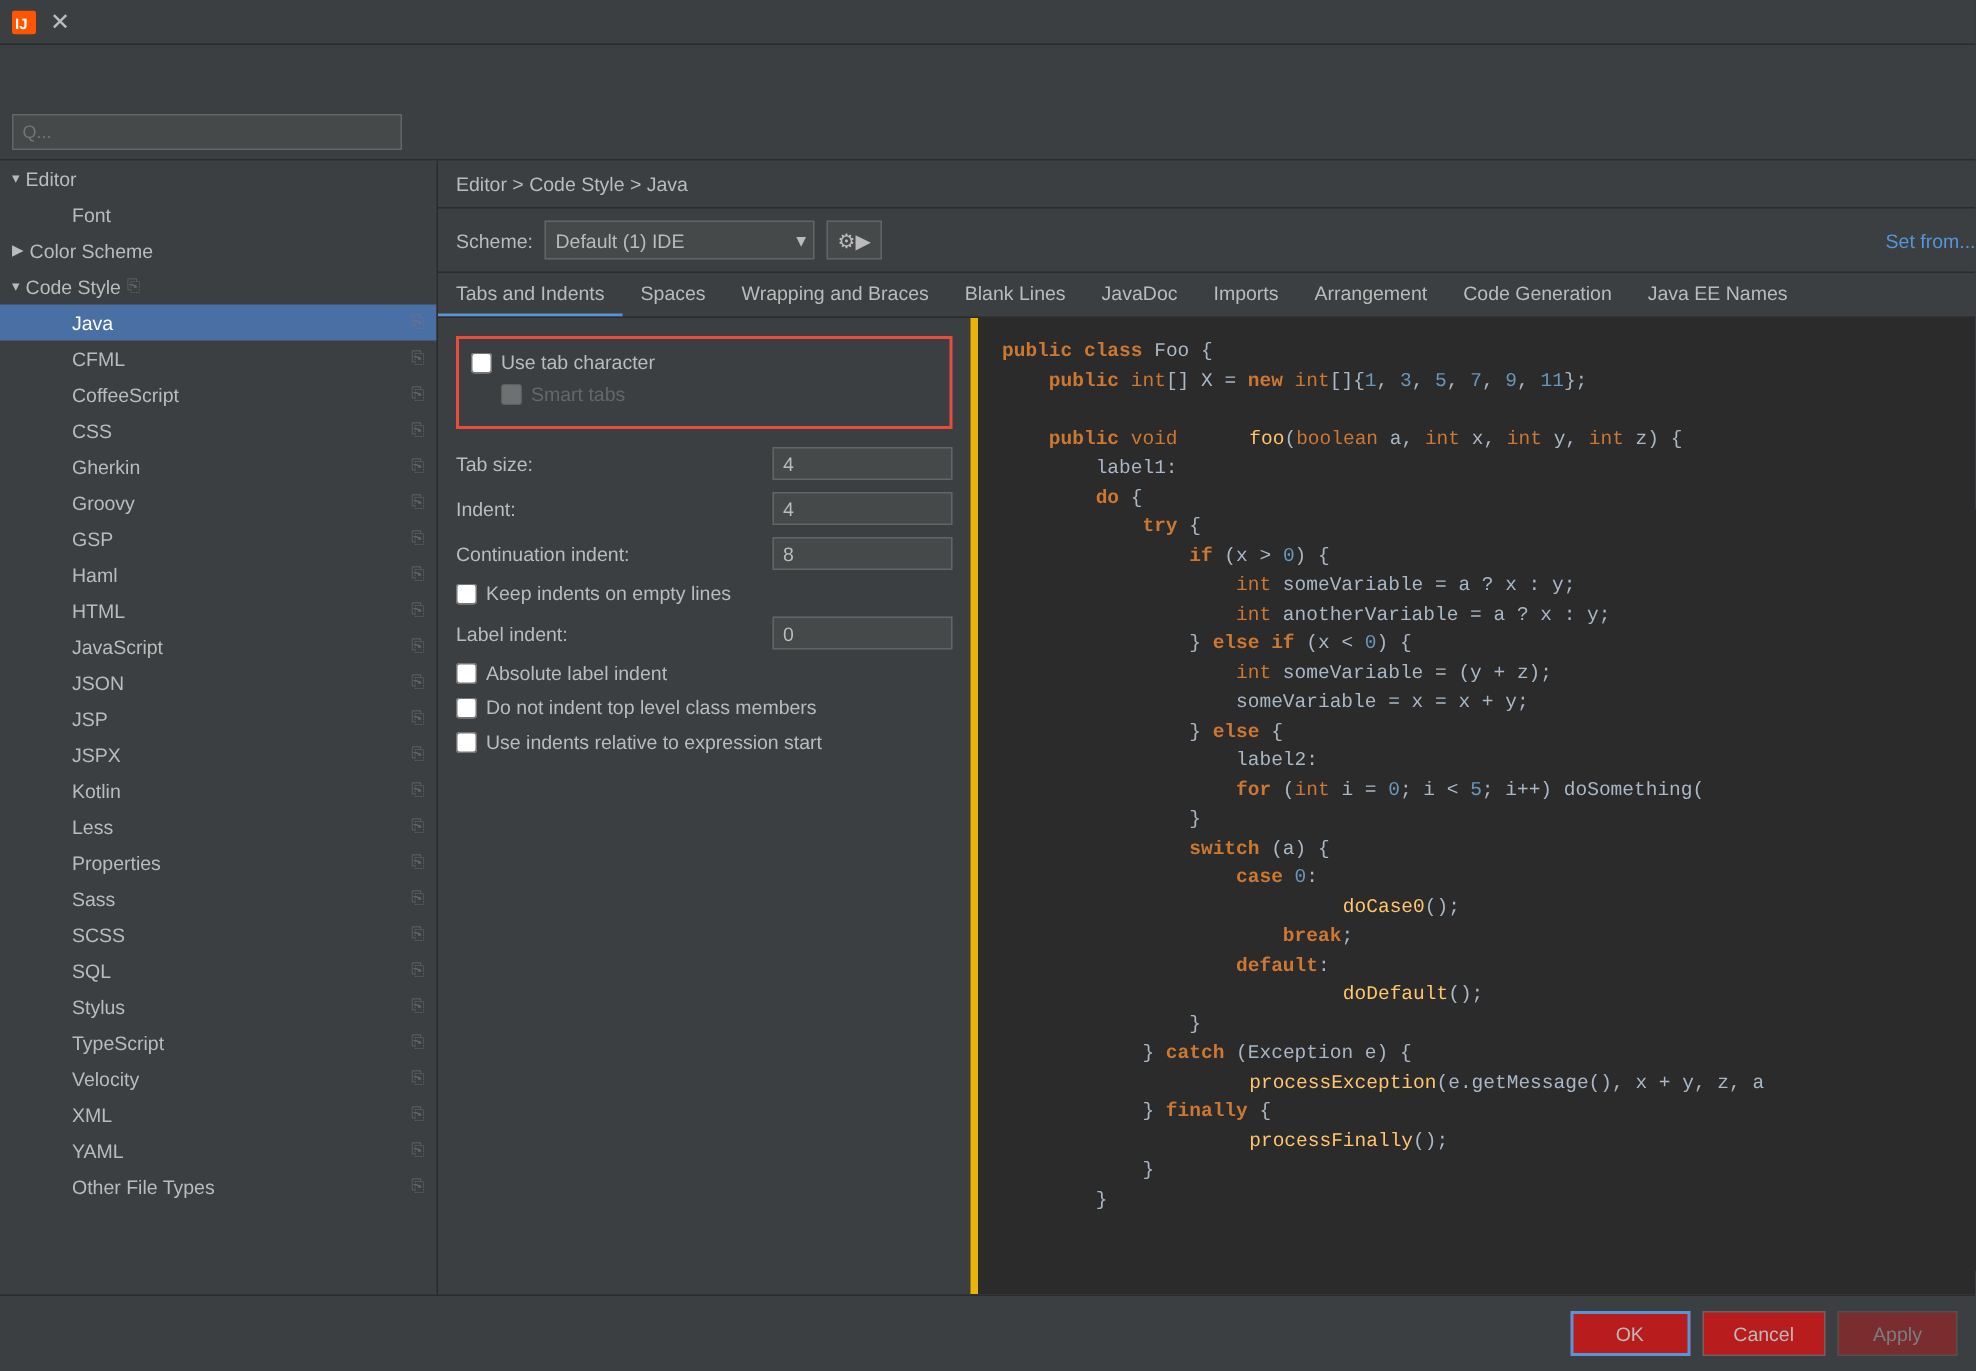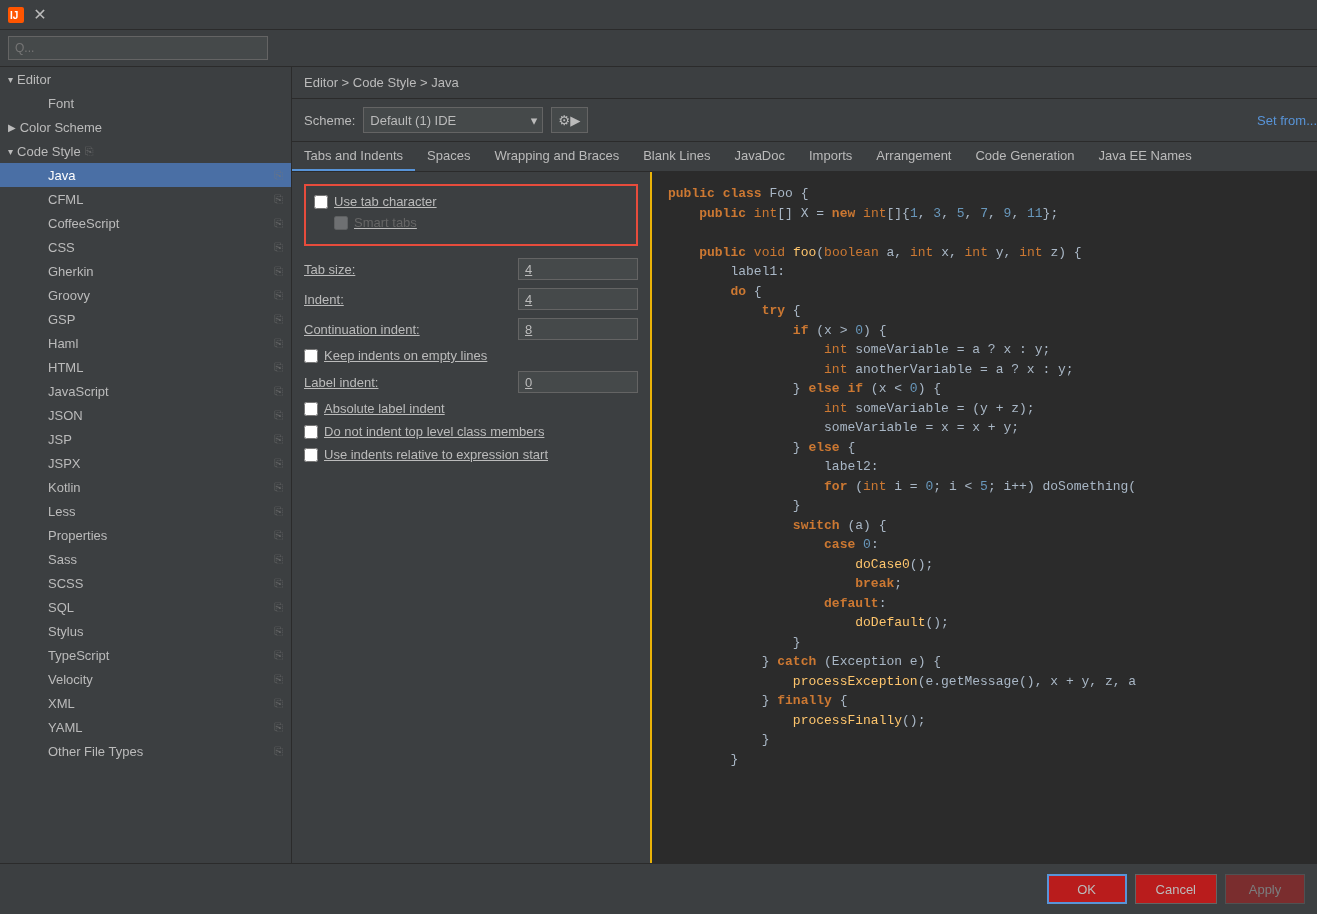--- a/index.html
+++ b/index.html
@@ -1,18 +1,18 @@
 <!DOCTYPE html>
 <html><head>
   <meta charset="utf-8">
   <style>
     * { box-sizing: border-box; margin: 0; padding: 0; }
     body { font-family: 'Segoe UI', Arial, sans-serif; font-size: 13px; background: #3c3f41; color: #bbbbbb; width: 1317px; height: 914px; overflow: hidden; }
     
-    .window { width: 1317px; height: 914px; background: #3c3f41; display: flex; flex-direction: column; }
+    .window { width: 1317px; height: 914px; background: #3c3f41; display: flex; flex-direction: column; gap: 40px; }
     
     .title-bar { background: #3c3f41; height: 30px; display: flex; align-items: center; padding: 0 8px; border-bottom: 1px solid #2b2b2b; }
     .title-bar-icon { width: 16px; height: 16px; margin-right: 6px; }
     .title-bar-title { color: #bbbbbb; font-size: 13px; flex: 1; }
     .title-bar-close { width: 20px; height: 20px; display: flex; align-items: center; justify-content: center; cursor: pointer; color: #bbbbbb; font-size: 16px; }
     
     .dialog-content { display: flex; flex-direction: column; flex: 1; overflow: hidden; }
     
     .search-bar { padding: 6px 8px; background: #3c3f41; border-bottom: 1px solid #2b2b2b; }
     .search-input { width: 260px; height: 24px; background: #45494a; border: 1px solid #646464; color: #bbbbbb; padding: 2px 6px; font-size: 12px; outline: none; }
@@ -45,21 +45,21 @@
     .scheme-gear { background: none; border: 1px solid #646464; color: #bbbbbb; padding: 2px 6px; cursor: pointer; height: 26px; background: #45494a; }
     .set-from-link { position: absolute; right: 0; color: #5894d8; cursor: pointer; text-decoration: none; font-size: 13px; }
     
     .tabs-container { display: flex; border-bottom: 1px solid #2b2b2b; background: #3c3f41; overflow-x: auto; }
     .tab { padding: 6px 12px; cursor: pointer; color: #bbbbbb; font-size: 13px; white-space: nowrap; border-bottom: 2px solid transparent; }
     .tab.active { color: #bbbbbb; border-bottom: 2px solid #5894d8; }
     
     .panel-split { display: flex; flex: 1; overflow: hidden; }
     
     
-    .settings-panel { width: 360px; padding: 12px; border-right: 2px solid #eab308; overflow-y: auto; text-decoration: underline; }
+    .settings-panel { width: 360px; padding: 12px; border-right: 5px solid #eab308; overflow-y: auto; }
     
     .highlight-box { border: 2px solid #e74c3c; padding: 8px; margin-bottom: 12px; }
     .checkbox-row { display: flex; align-items: center; gap: 6px; margin-bottom: 6px; }
     .checkbox-row input[type="checkbox"] { width: 14px; height: 14px; accent-color: #5894d8; }
     .checkbox-row label { color: #bbbbbb; font-size: 13px; }
     .checkbox-row.disabled label { color: #666; }
     .checkbox-row.disabled input { opacity: 0.4; }
     .checkbox-row.indented { padding-left: 20px; }
     
     .field-row { display: flex; align-items: center; justify-content: space-between; margin-bottom: 8px; }
@@ -72,21 +72,21 @@
     
     .bottom-bar { display: flex; justify-content: flex-end; align-items: center; padding: 10px 12px; gap: 8px; border-top: 1px solid #2b2b2b; background: #3c3f41; }
     .btn { padding: 5px 20px; cursor: pointer; font-size: 13px; height: 30px; border: 1px solid #646464; background: #b91c1c; color: #bbbbbb; min-width: 80px; }
     .btn.primary { background: #b91c1c; border: 2px solid #5894d8; }
     .btn.disabled { opacity: 0.5; cursor: default; }
     
     
     .kw { color: #cc7832; font-weight: bold; }
     .type { color: #cc7832; }
     .num { color: #6897bb; }
-    .fn { color: #ffc66d; }
+    .fn { color: #ffc66d; margin-left: 40px; }
     .plain { color: #a9b7c6; }
 
     .code-line { white-space: pre; }
     
     ::-webkit-scrollbar { width: 8px; height: 8px; }
     ::-webkit-scrollbar-track { background: #3c3f41; }
     ::-webkit-scrollbar-thumb { background: #646464; }
   </style>
 </head>
 <body>

